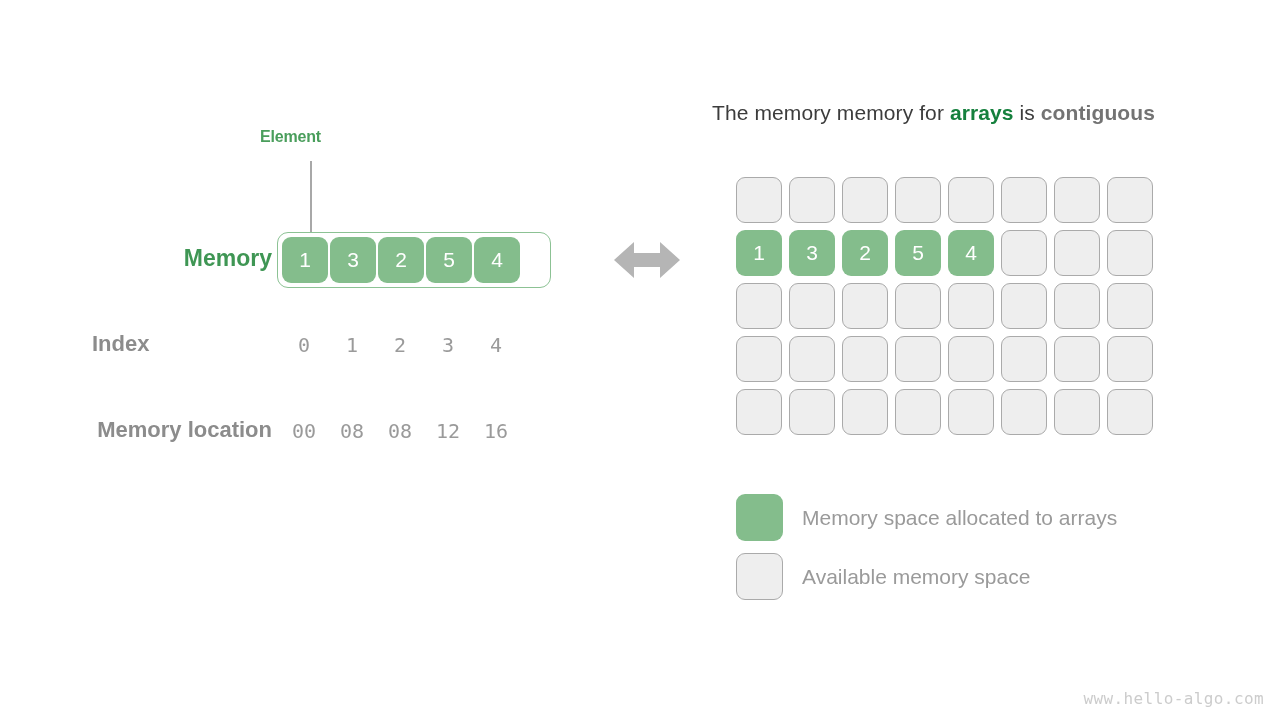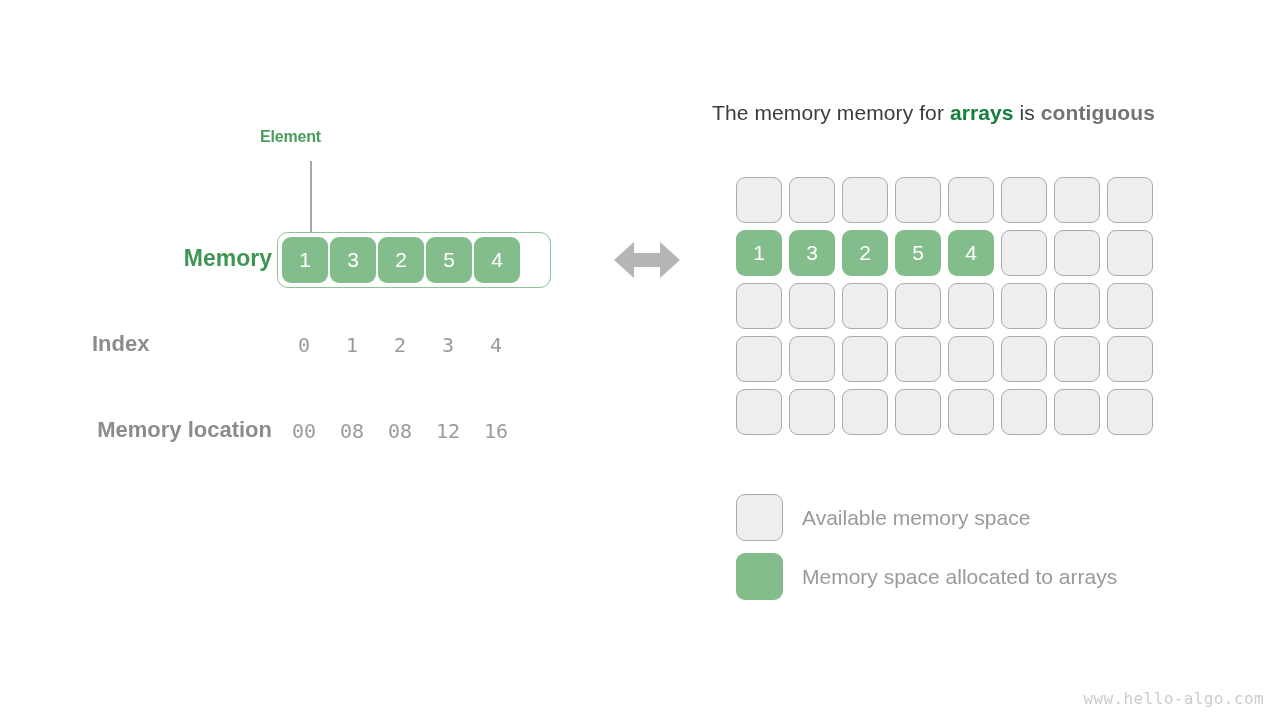--- a/index.html
+++ b/index.html
@@ -298,24 +298,24 @@
     <div class="mem-cell"></div>
     <div class="mem-cell"></div>
     <div class="mem-cell"></div>
     <div class="mem-cell"></div>
     <div class="mem-cell"></div>
     <div class="mem-cell"></div>
   </div>
 
   <div class="abs" id="legend">
     <div class="legend-row">
+      <div class="legend-swatch filled"></div>
+      <div class="legend-text">Memory space allocated to arrays</div>
+    </div>
+    <div class="legend-row">
       <div class="legend-swatch empty"></div>
       <div class="legend-text">Available memory space</div>
     </div>
-    <div class="legend-row">
-      <div class="legend-swatch filled"></div>
-      <div class="legend-text">Memory space allocated to arrays</div>
-    </div>
   </div>
 
   <div class="abs" id="watermark">www.hello-algo.com</div>
 
 </div>
 
 </body></html>

